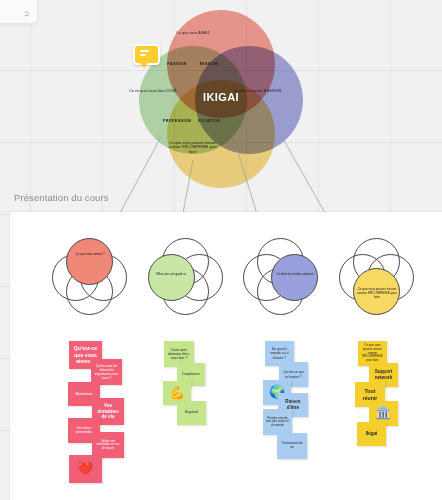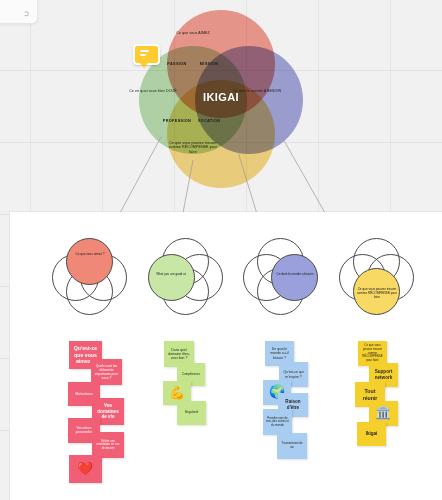--- a/index.html
+++ b/index.html
@@ -146,20 +146,21 @@
 
   <svg class="links">
     <g stroke="#9a9a9a" stroke-width="0.7" fill="none">
       <line x1="161" y1="137" x2="100" y2="250"></line>
       <line x1="193" y1="160" x2="176" y2="250"></line>
       <line x1="238" y1="152" x2="268" y2="250"></line>
       <line x1="282" y1="137" x2="346" y2="250"></line>
     </g>
   </svg>
 
+  <div class="frame-title">Présentation du cours</div>
   <div class="frame"></div>
 
   <div class="mini" style="left:52px;top:238px;">
     <div class="mc left"></div>
     <div class="mc right"></div>
     <div class="mc bottom"></div>
     <div class="mc top fill-red"></div>
     <div class="mlbl" style="left:16px;top:14px;">Ce que vous aimez ?</div>
   </div>
 

